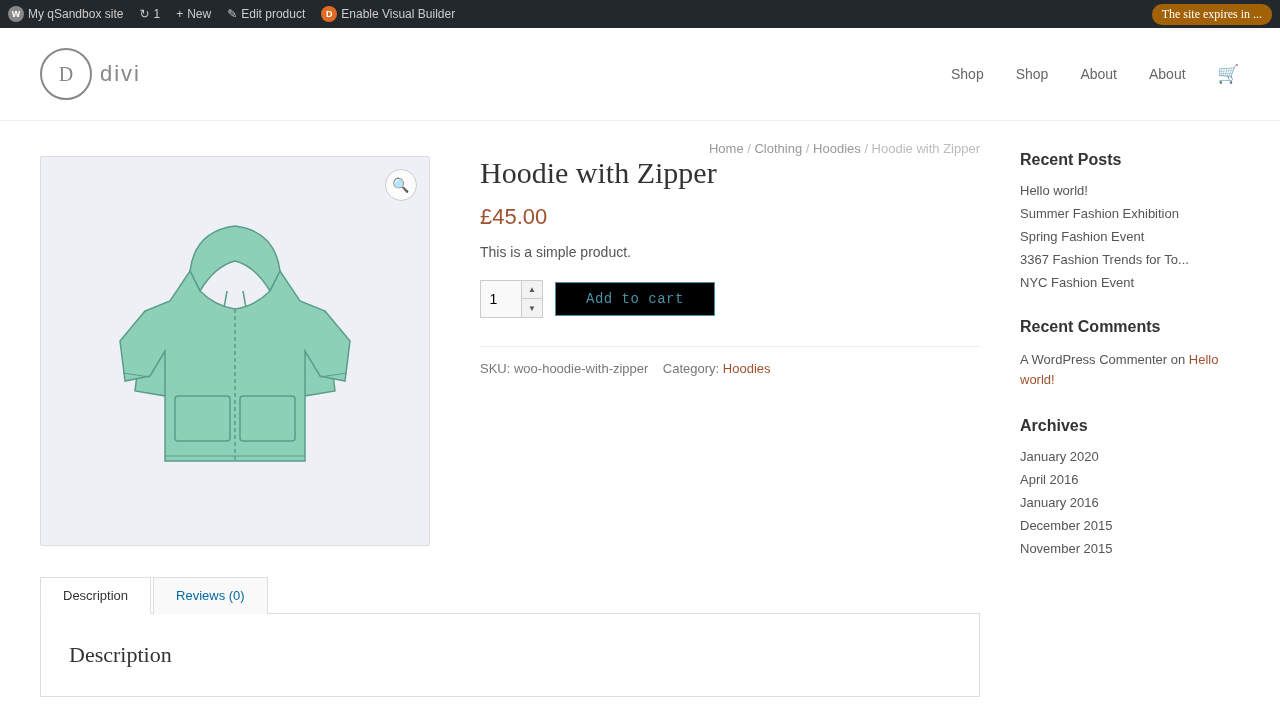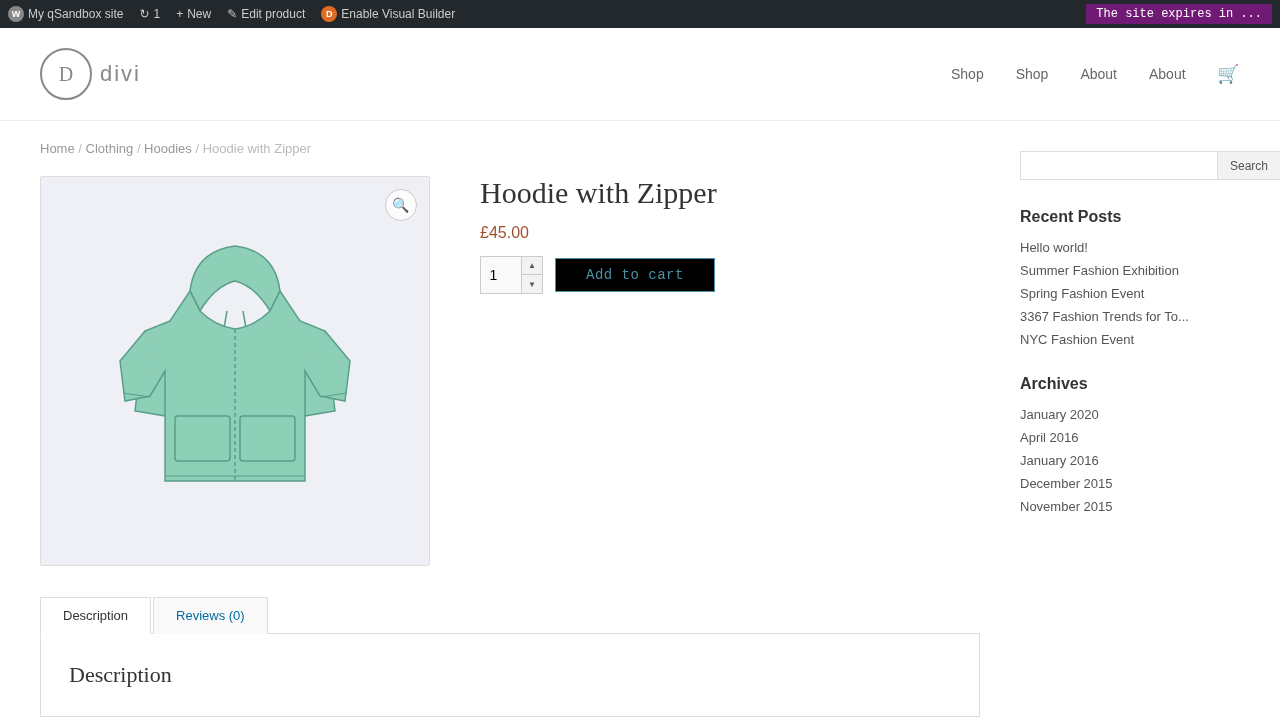--- a/index.html
+++ b/index.html
@@ -13,25 +13,26 @@
       display: flex;
       align-items: center;
       padding: 0 8px;
       gap: 16px;
       font-size: 12px;
       font-family: Arial, sans-serif;
     }
     .admin-bar-item { display: flex; align-items: center; gap: 4px; color: #ccc; cursor: pointer; }
     .admin-bar-right {
       margin-left: auto;
-      background: #701a75;
+      background: #a16207;
       color: #fff;
       padding: 3px 10px;
       font-size: 12px;
-      font-family: Liberation Mono, monospace;
+      font-family: Liberation Serif, serif;
+      border-radius: 10px;
     }
     .admin-circle {
       width: 16px; height: 16px; border-radius: 50%;
       background: #888; display: inline-flex; align-items: center; justify-content: center;
       font-size: 9px; color: #fff; font-weight: bold;
     }
     .admin-d-circle {
       width: 16px; height: 16px; border-radius: 50%;
       background: #e06c24; display: inline-flex; align-items: center; justify-content: center;
       font-size: 9px; color: #fff; font-weight: bold;
@@ -74,22 +75,22 @@
       padding: 20px 40px;
       gap: 40px;
     }
     .content-area { flex: 1; min-width: 0; }
     .sidebar { width: 220px; flex-shrink: 0; padding-top: 10px; }
 
     
     .breadcrumb {
       font-size: 13px;
       color: #999;
-      margin-bottom: 20px;
-      font-family: Arial, sans-serif;
+      font-family: Arial, sans-serif;
+      text-align: right;
     }
     .breadcrumb a { color: #999; text-decoration: none; }
     .breadcrumb span { color: #bbb; }
 
     
     .product-layout {
       display: flex;
       gap: 40px;
       margin-bottom: 30px;
     }
@@ -127,21 +128,21 @@
     
     .product-info { flex: 1; }
     .product-title {
       font-size: 30px;
       font-weight: normal;
       color: #333;
       margin-bottom: 14px;
       font-family: Georgia, serif;
     }
     .product-price {
-      font-size: 16px;
+      font-size: 22px;
       color: #a0522d;
       margin-bottom: 14px;
       font-family: Arial, sans-serif;
     }
     .product-desc {
       font-size: 14px;
       color: #555;
       margin-bottom: 20px;
       font-family: Arial, sans-serif;
     }
@@ -373,63 +374,74 @@
 
             <line x1="8" y1="162" x2="35" y2="166" stroke="#5a9e8a" stroke-width="1"></line>
             <line x1="205" y1="166" x2="232" y2="162" stroke="#5a9e8a" stroke-width="1"></line>
           </svg>
         </div>
       </div>
 
       <div class="product-info">
         <h1 class="product-title">Hoodie with Zipper</h1>
         <div class="product-price">£45.00</div>
+        <div class="product-desc">This is a simple product.</div>
 
         <div class="add-to-cart-row">
           <div class="qty-input-wrap">
             <input class="qty-input" type="number" value="1" min="1" style="">
             <div class="qty-arrows">
               <button class="qty-arrow">▲</button>
               <button class="qty-arrow">▼</button>
             </div>
           </div>
           <button class="add-to-cart-btn">Add to cart</button>
         </div>
 
+        <div class="product-meta-divider">
+          <span>SKU:</span>
+          <span>woo-hoodie-with-zipper</span>
+          &nbsp;&nbsp;
+          <span>Category:</span>
+          <a>Hoodies</a>
+        </div>
       </div>
     </div>
 
     <div class="tabs-area">
       <div class="tabs-nav">
         <div class="tab-item active">Description</div>
         <div class="tab-item">Reviews (0)</div>
       </div>
       <div class="tab-content">
         <h2>Description</h2>
       </div>
     </div>
 
   </div>
 
   <aside class="sidebar">
 
-    <div class="sidebar-search">
-      <input type="text" placeholder="" style="">
-      <button>Search</button>
-    </div>
 
     <div class="sidebar-section">
       <div class="sidebar-section-title">Recent Posts</div>
       <a class="sidebar-link">Hello world!</a>
       <a class="sidebar-link">Summer Fashion Exhibition</a>
       <a class="sidebar-link">Spring Fashion Event</a>
       <a class="sidebar-link">3367 Fashion Trends for To...</a>
       <a class="sidebar-link">NYC Fashion Event</a>
     </div>
 
+    <div class="sidebar-section">
+      <div class="sidebar-section-title">Recent Comments</div>
+      <div class="sidebar-comment-text">
+        <span>A WordPress Commenter on</span>
+        <a>Hello world!</a>
+      </div>
+    </div>
 
     <div class="sidebar-section">
       <div class="sidebar-section-title">Archives</div>
       <a class="sidebar-link">January 2020</a>
       <a class="sidebar-link">April 2016</a>
       <a class="sidebar-link">January 2016</a>
       <a class="sidebar-link">December 2015</a>
       <a class="sidebar-link">November 2015</a>
     </div>
 

